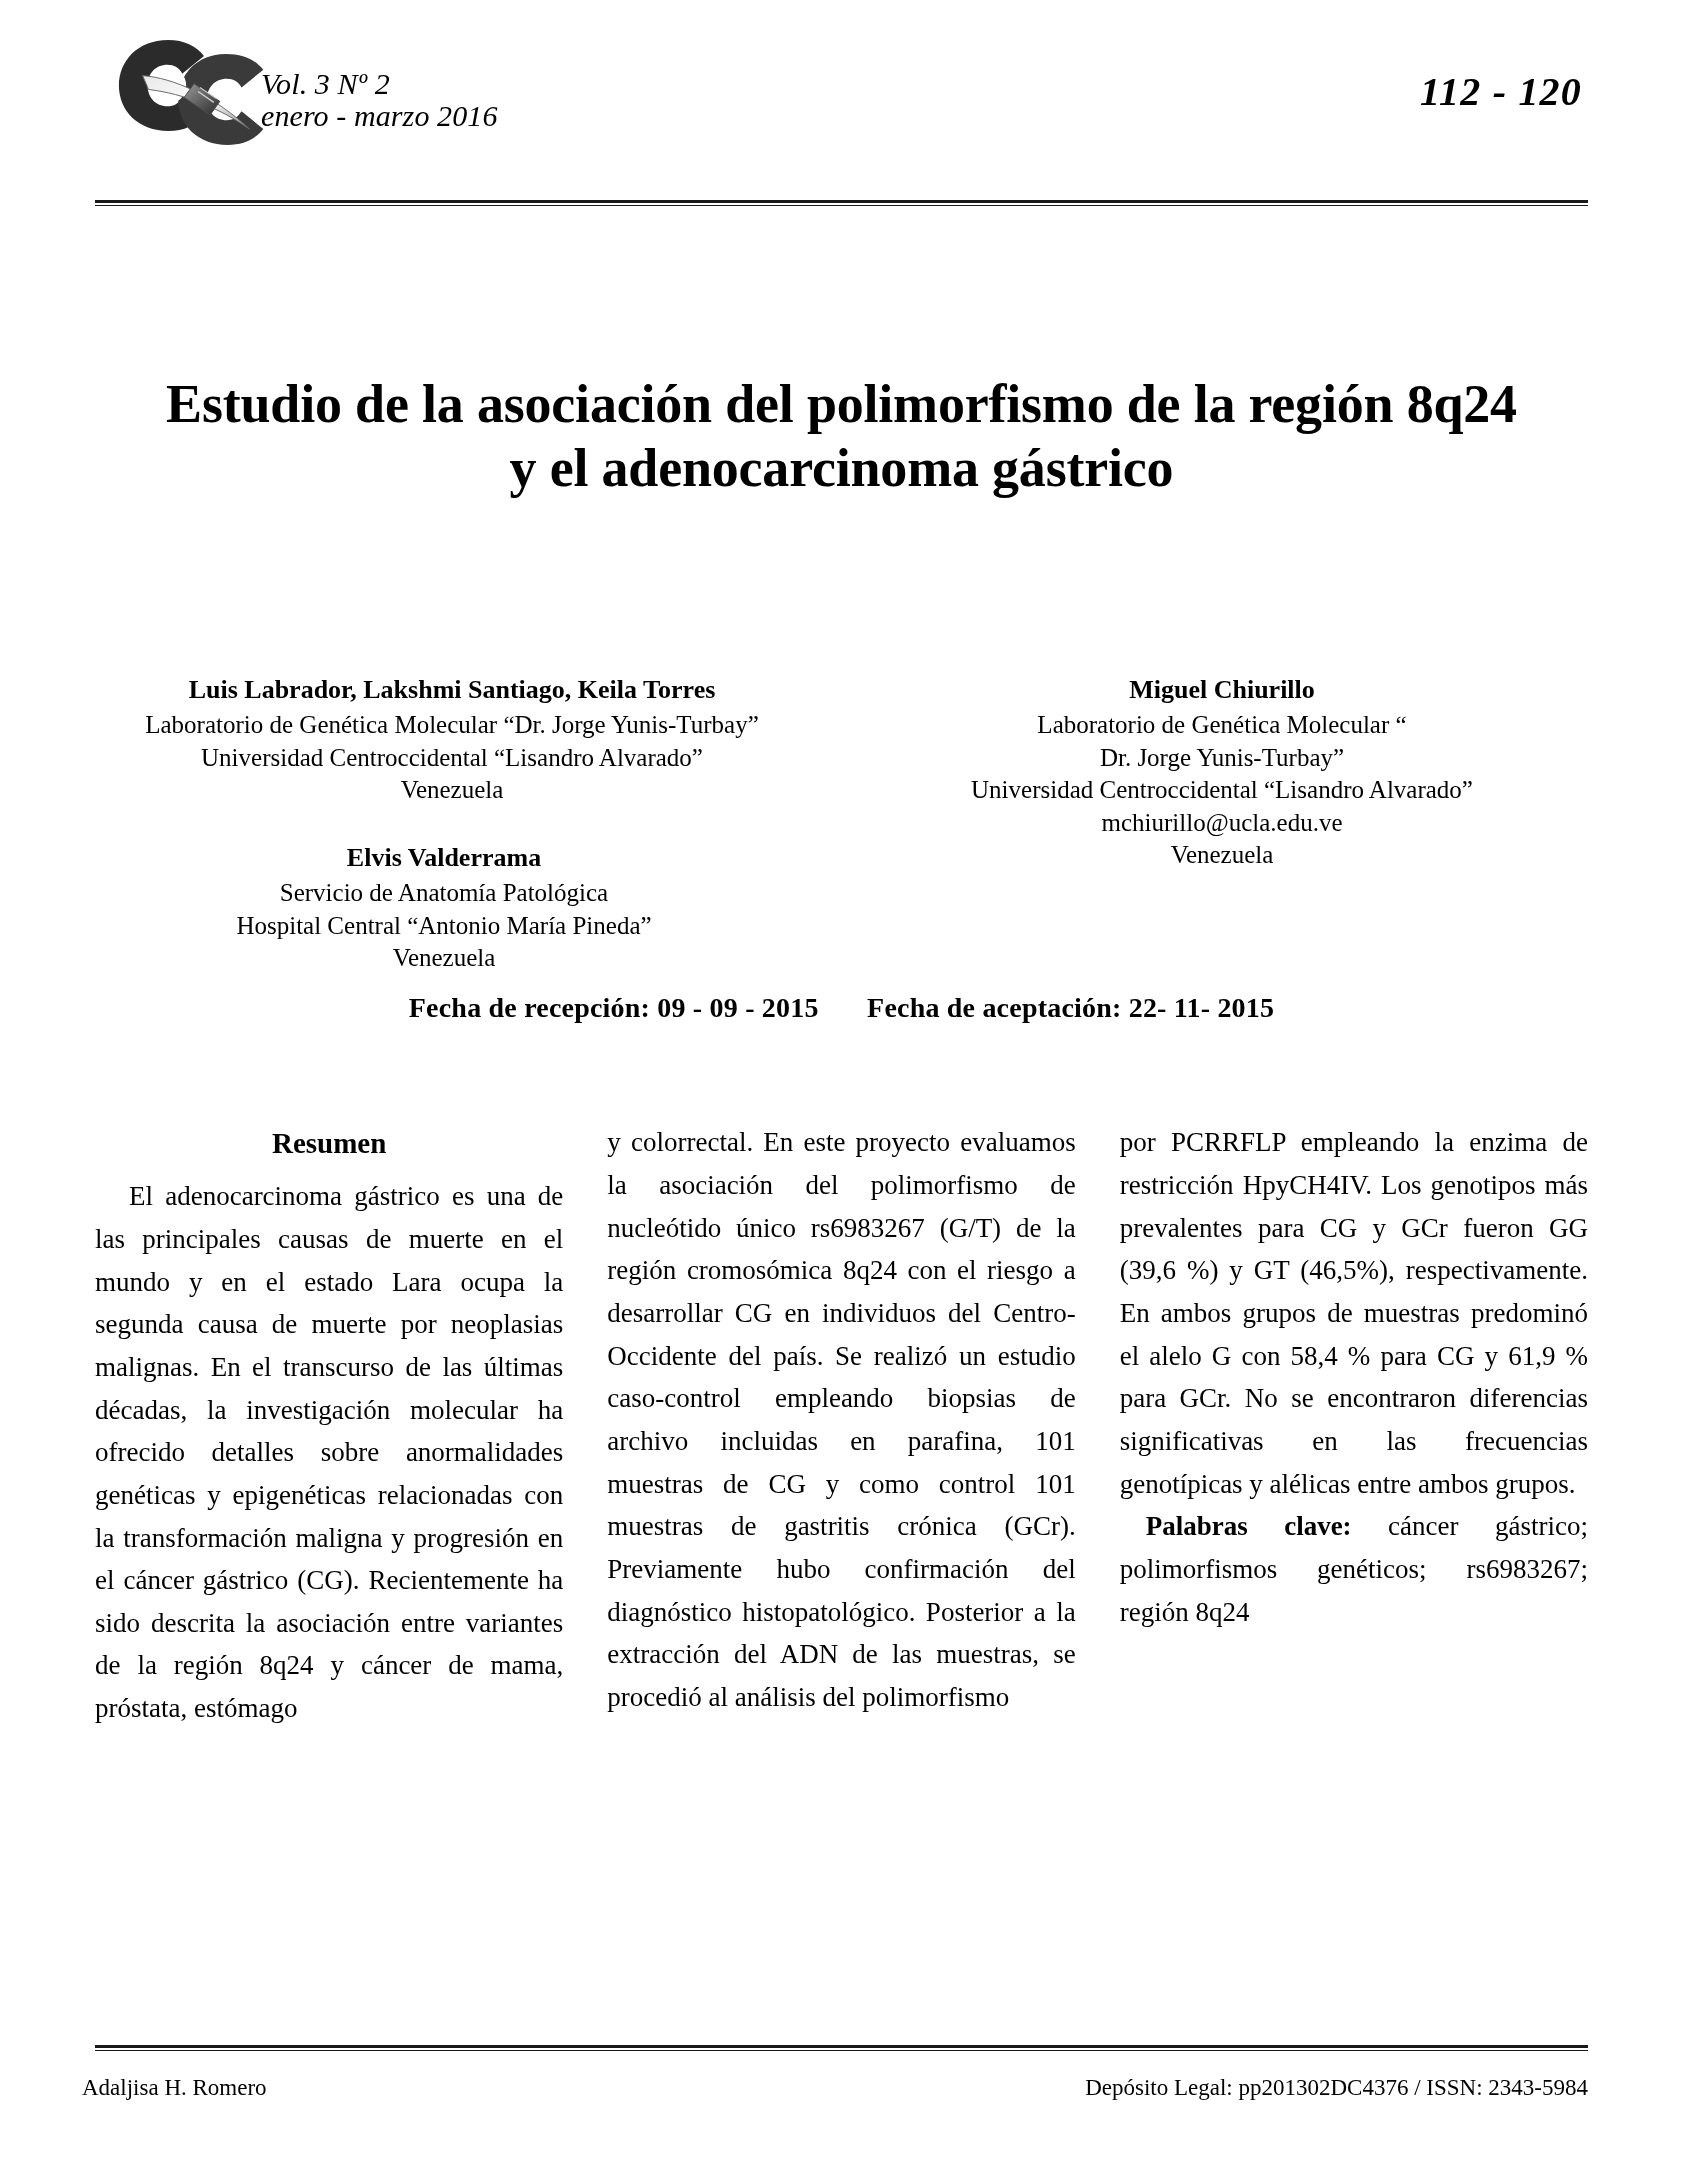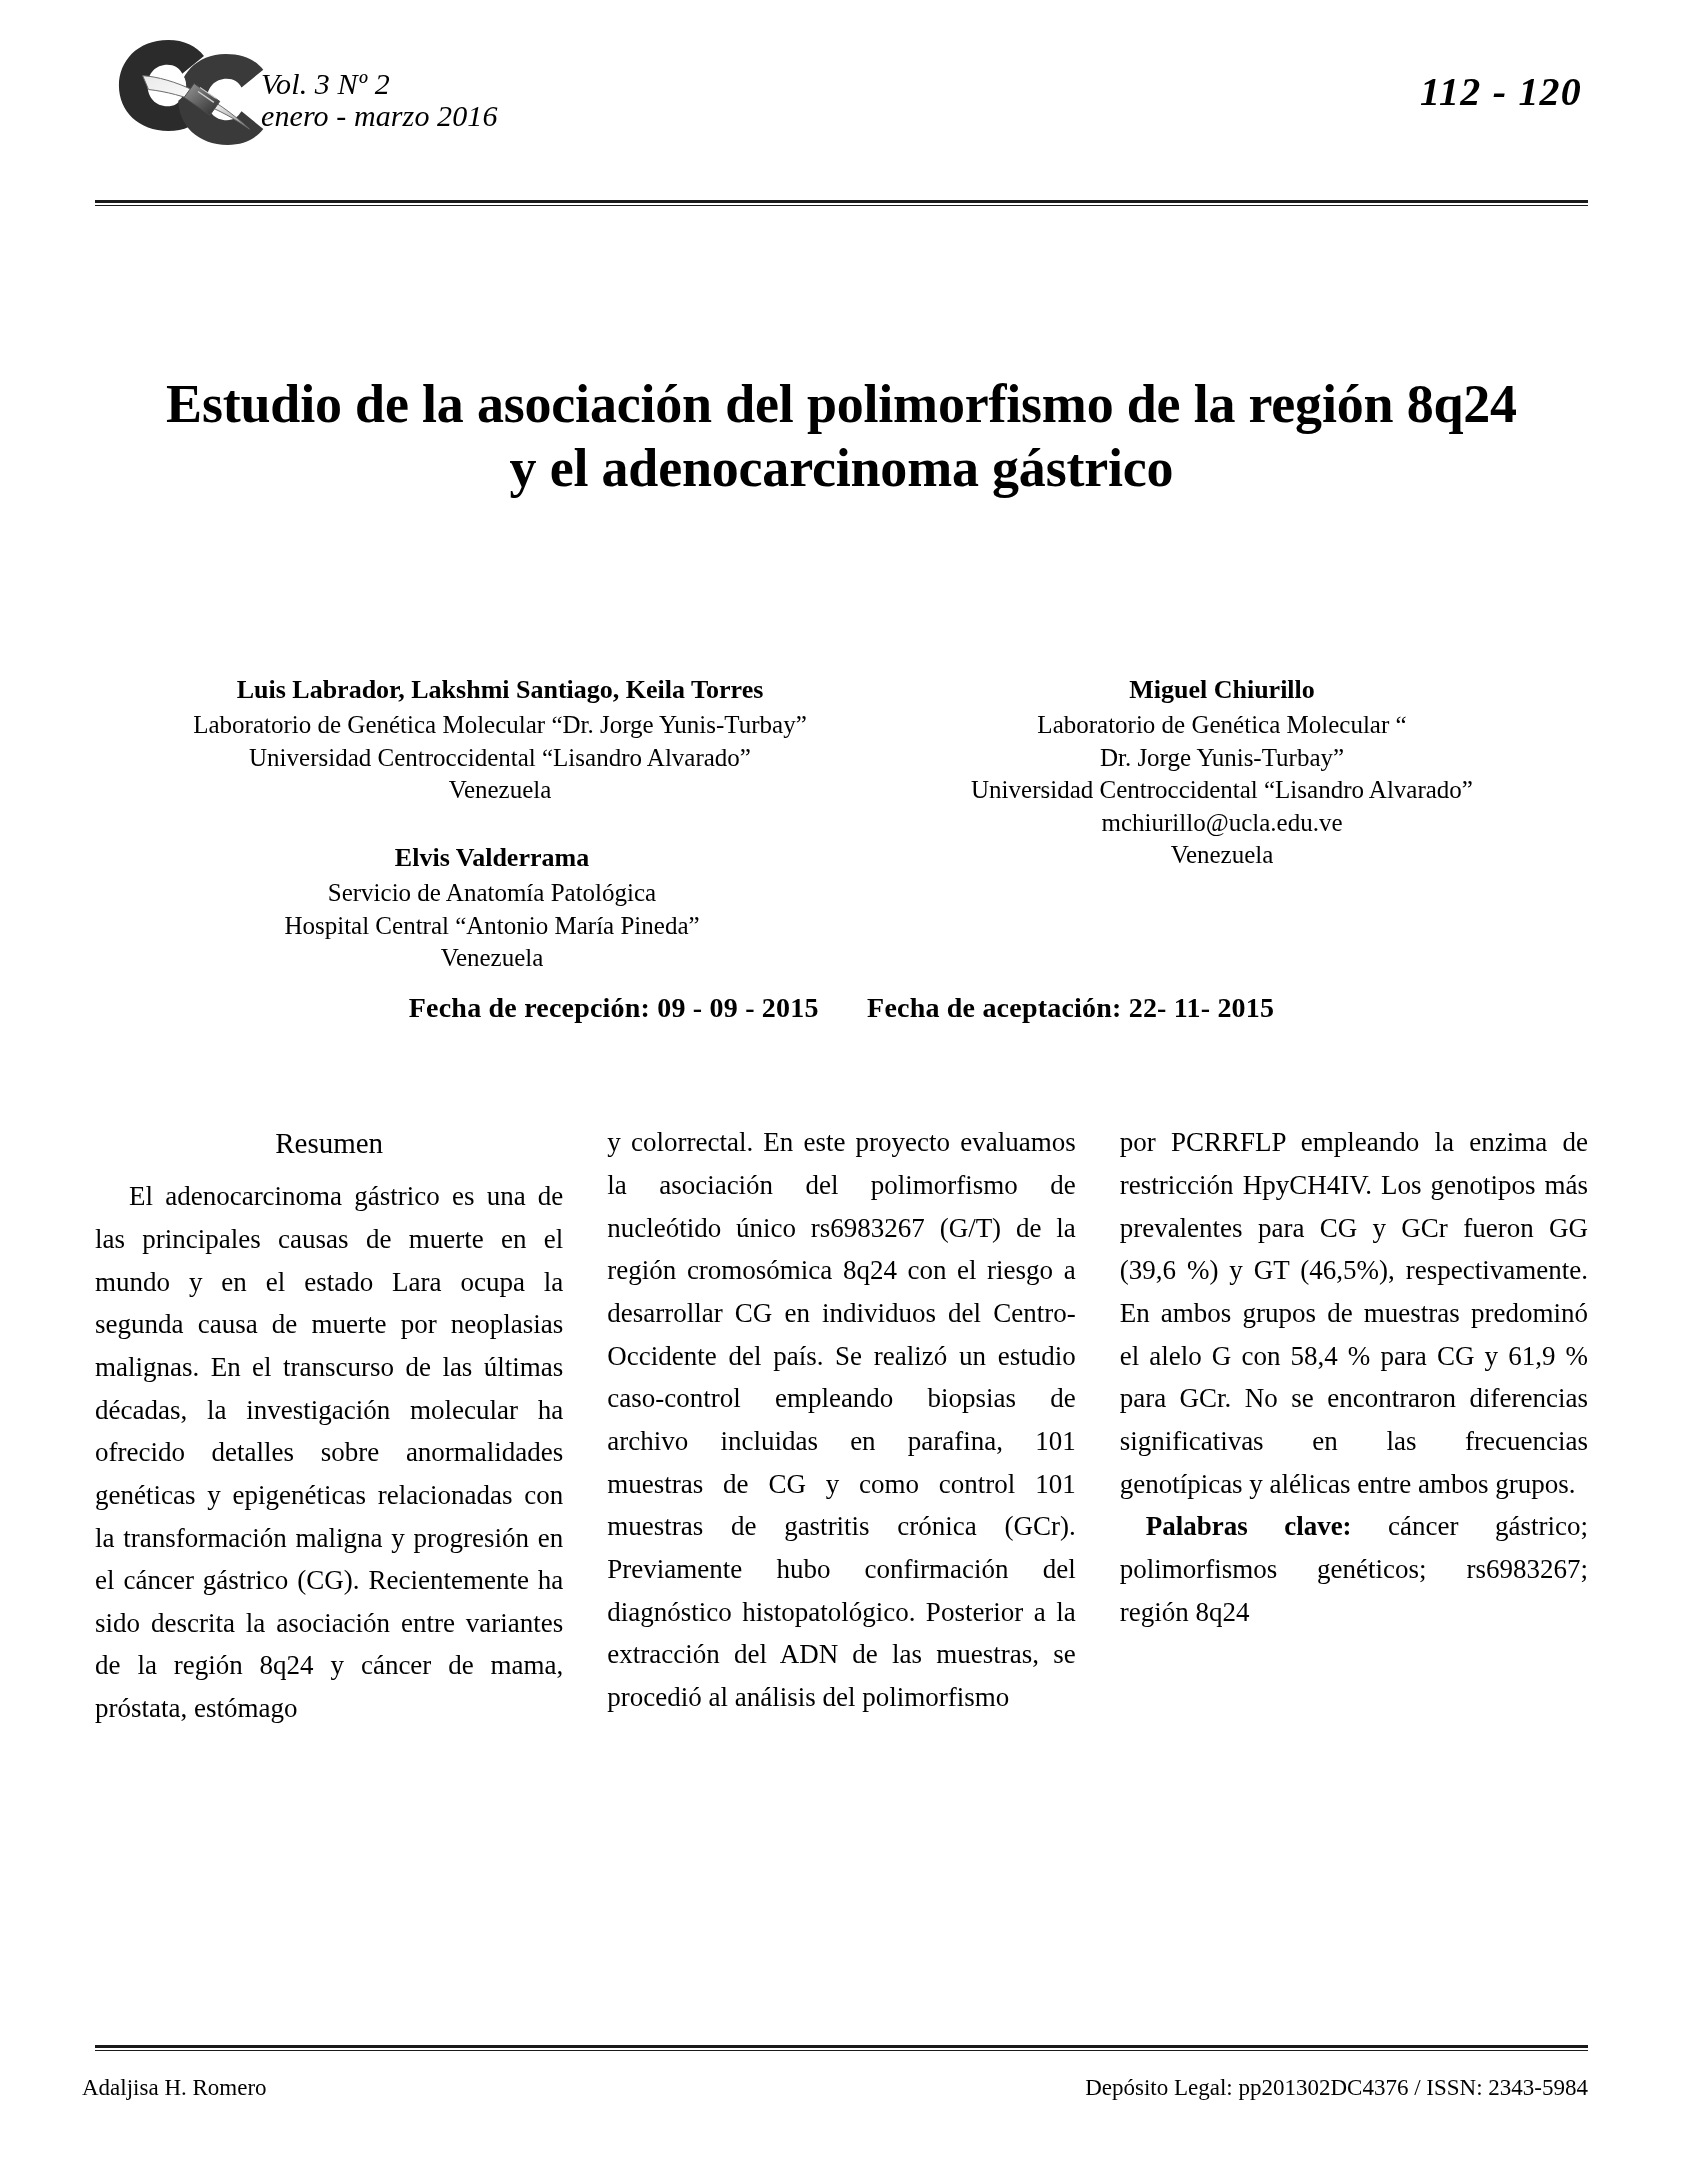--- a/index.html
+++ b/index.html
@@ -88,21 +88,20 @@
   .authors {
     margin-top: 173px;
     position: relative;
     height: 297px;
   }
   .abox {
     position: absolute;
     text-align: center;
     font-size: 25px;
     line-height: 1.30;
-    margin-left: 48px;
   }
   .abox .nm {
     font-weight: bold;
     font-size: 26px;
     display: block;
     margin-bottom: 2px;
   }
   .abox .ln { display: block; }
 
   .abox-left   { left: 50px;  top: 0;    width: 614px; }
@@ -132,21 +131,21 @@
     line-height: 1.58;
     text-align: justify;
     text-justify: inter-word;
     hyphens: none;
   }
   .col p { margin: 0; }
   .col p + p { margin-top: 0; }
 
   .heading {
     text-align: center;
-    font-weight: normal;
+    font-weight: bold;
     font-size: 29px;
     margin-bottom: 8px;
   }
   .indent { text-indent: 34px; }
   .kw { margin-top: 51px; text-indent: 26px; }
   .kw b { font-weight: bold; }
 
   
   .rule-bottom {
     position: absolute;

